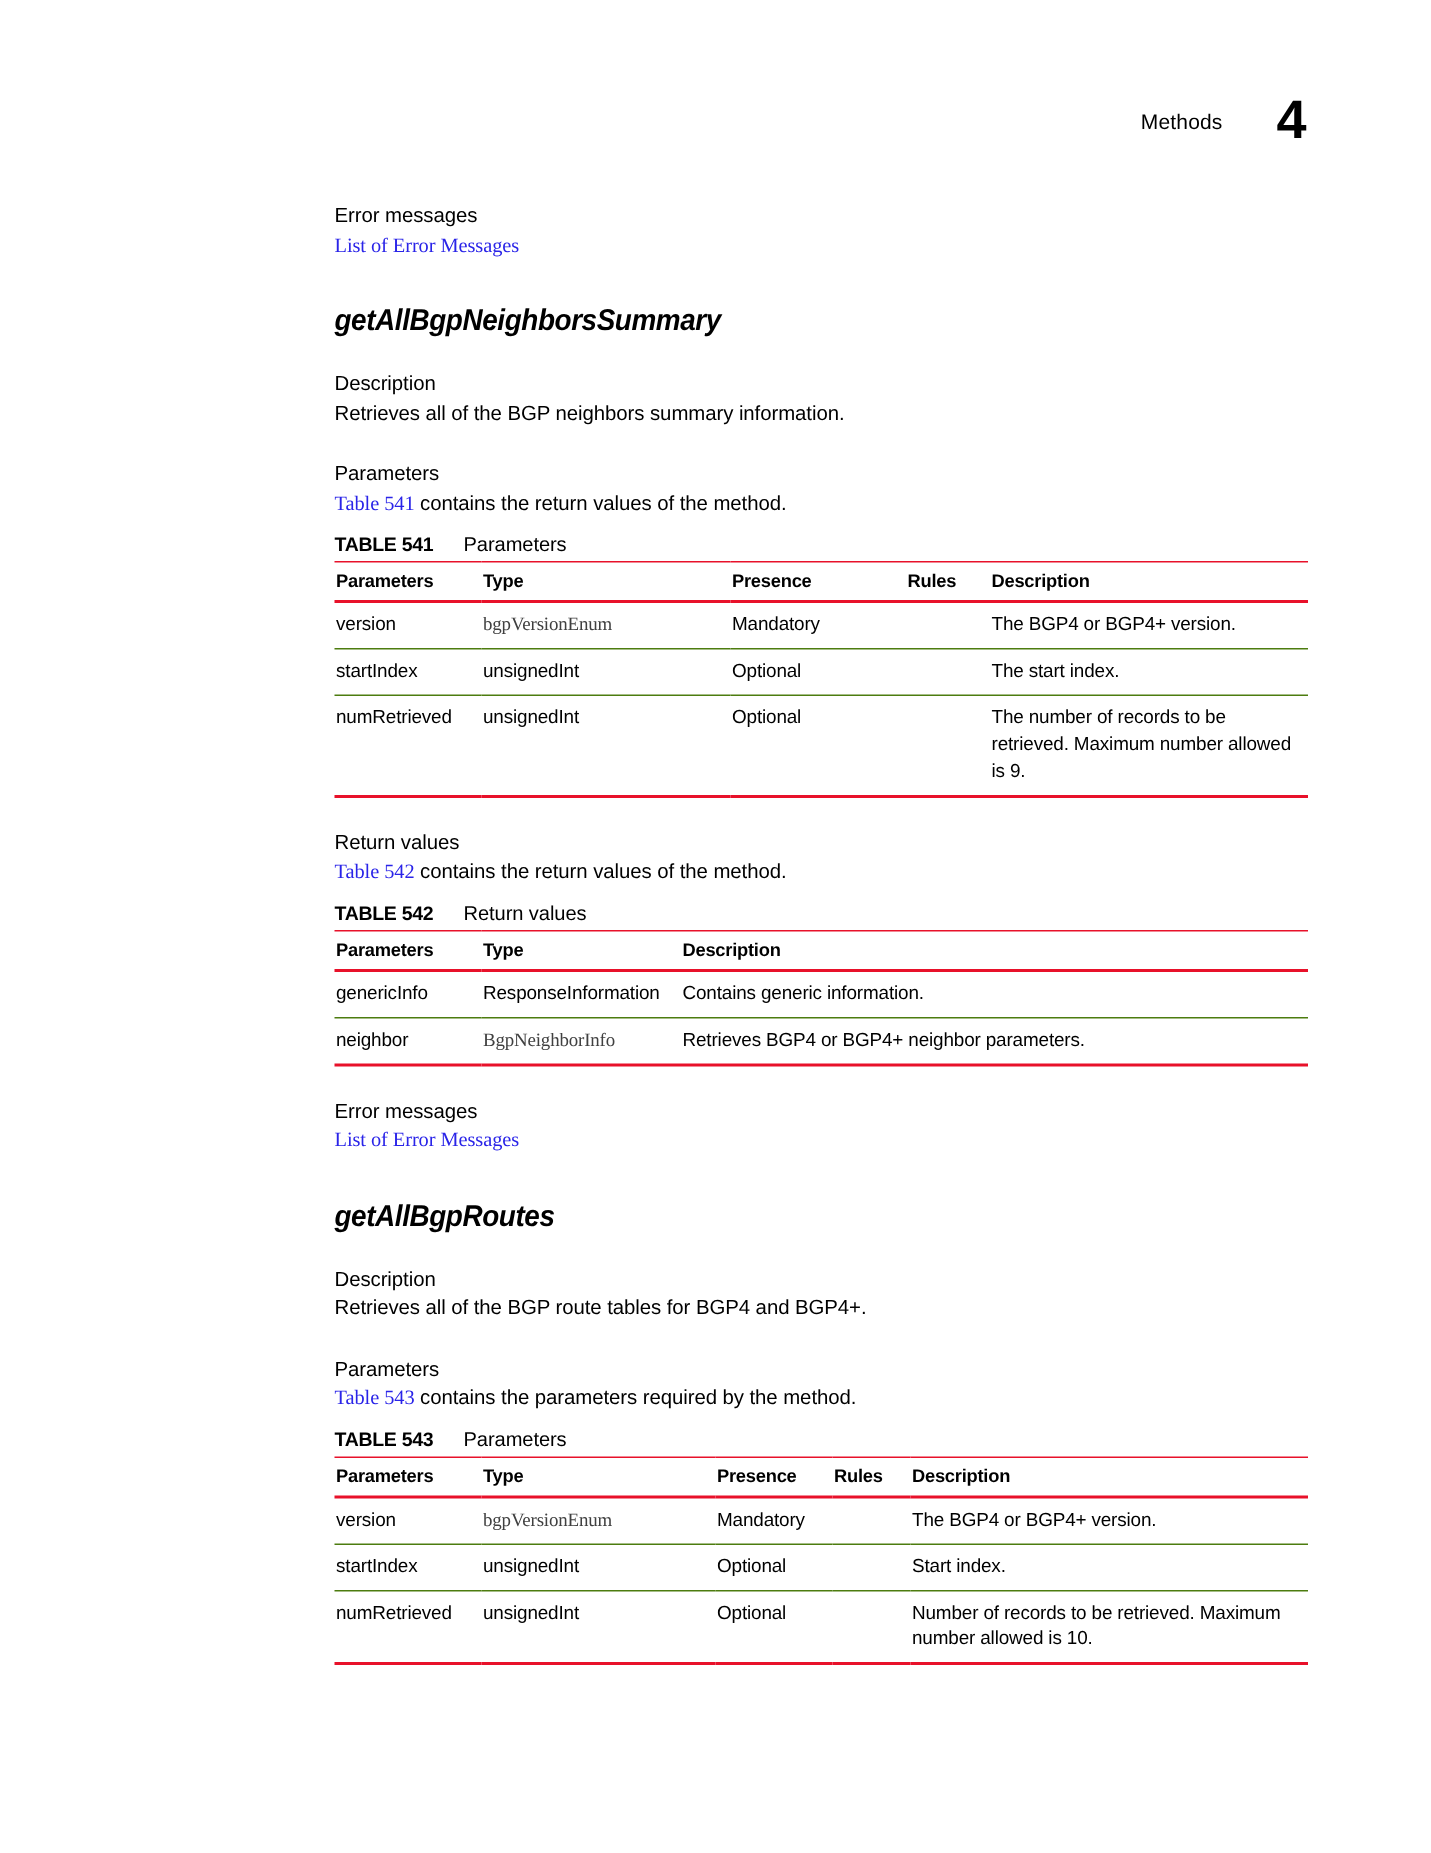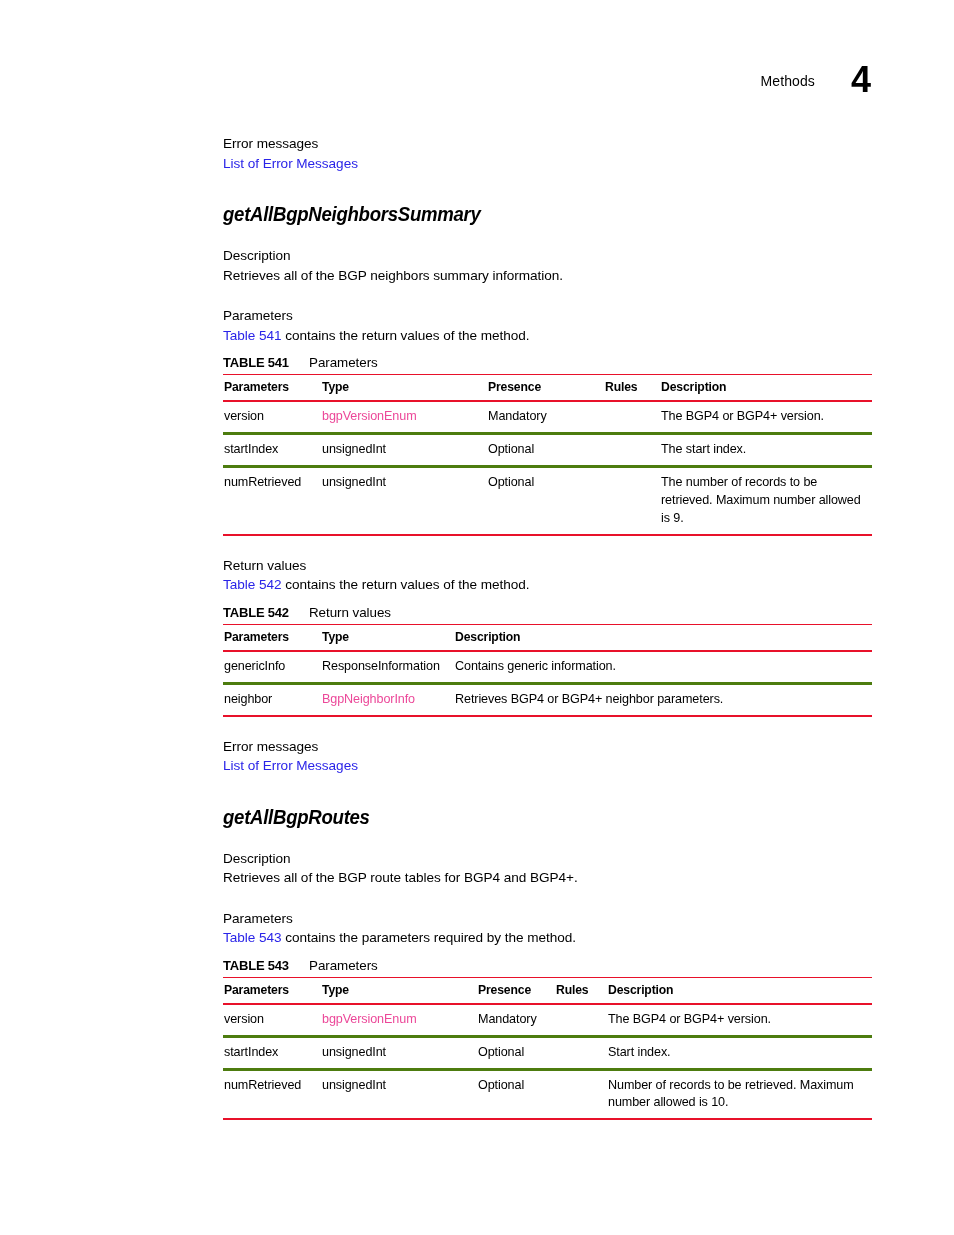--- a/index.html
+++ b/index.html
@@ -64,20 +64,21 @@
   p.body {
     font-size: 13.6px;
     margin: 0;
     padding: 0;
     line-height: 1.5;
     letter-spacing: -.05px;
   }
   a.link, .link {
     color: #2a24e8;
     text-decoration: none;
+    font-family: Liberation Serif, serif;
   }
 
   h2.method {
     font-family: "Liberation Sans", sans-serif;
     font-size: 20px;
     font-style: italic;
     font-weight: bold;
     margin: 0;
     padding: 0;
     letter-spacing: -.3px;
@@ -125,26 +126,26 @@
     border-bottom: 2.4px solid #e8112a;
     white-space: nowrap;
   }
   table.doc tbody td {
     text-align: left;
     vertical-align: top;
     font-size: 12.6px;
     letter-spacing: -.1px;
     line-height: 1.42;
     padding: 6px 6px 6px 1px;
-    border-bottom: 3px solid #4d7c0f;
+    border-bottom: 1px solid #4d7c0f;
   }
   table.doc tbody tr:last-child td {
     border-bottom: 2.4px solid #e8112a;
   }
-  table.doc td .link { color: #ec4899; }
+  table.doc td .link { color: #404040; }
 </style>
 </head>
 <body>
 
 <div class="page">
 
   <div class="run-head">
     <span class="run-head-label">Methods</span>
     <span class="run-head-num">4</span>
   </div>

